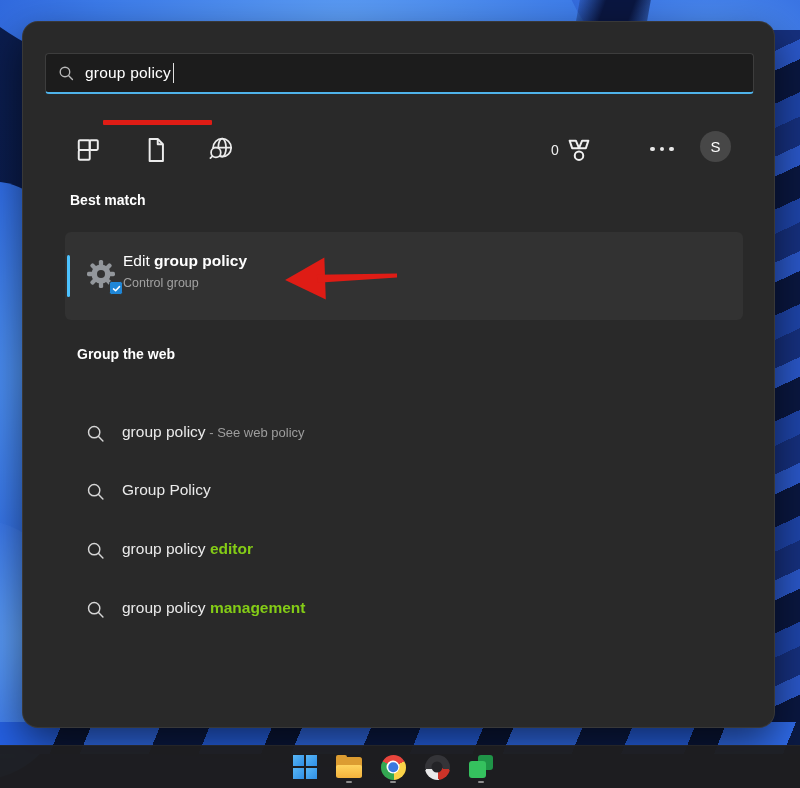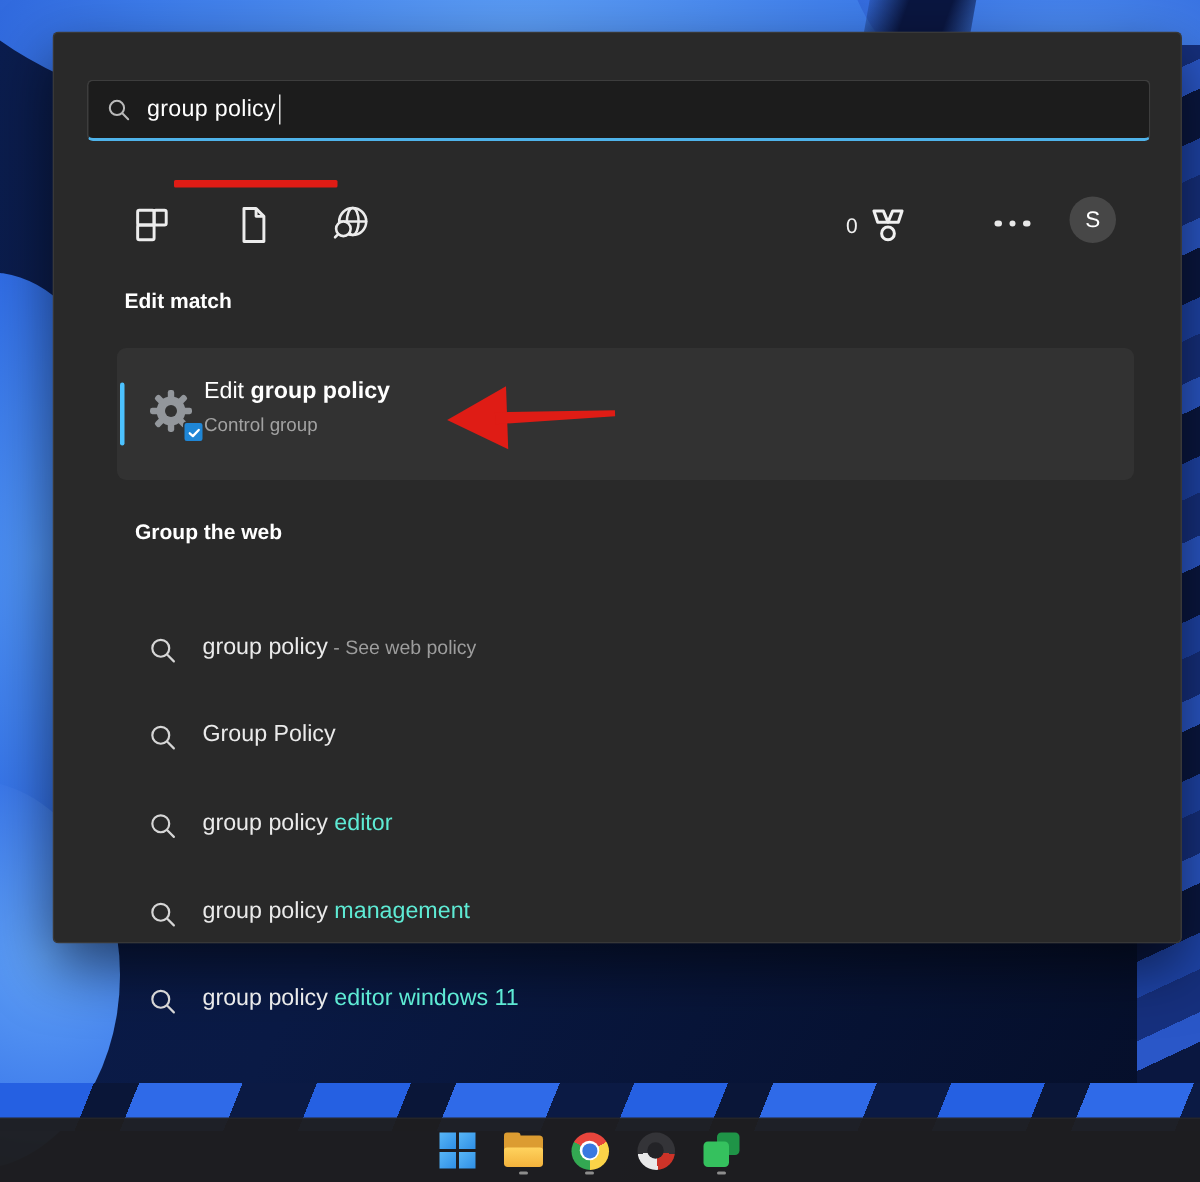--- a/index.html
+++ b/index.html
@@ -23,22 +23,22 @@
     background:radial-gradient(ellipse at 70% 40%, #4f93f4 0%, #2e6ae4 55%, #1f4fc4 85%, rgba(16,40,120,0) 100%);
     transform:rotate(8deg); }
   .petal-left2 { left:-120px; top:520px; width:200px; height:260px; border-radius:50%;
     background:radial-gradient(ellipse at 75% 45%, #5fa0f6 0%, #3a77ea 60%, rgba(20,50,150,0) 95%); }
   .ribbon-right { left:758px; top:30px; width:42px; height:720px;
     background:repeating-linear-gradient(155deg, #16307e 0 26px, #2a57c8 26px 44px, #0a1740 44px 74px, #1e44a8 74px 96px); }
   .ribbon-bottom { left:0; top:722px; width:800px; height:32px;
     background:repeating-linear-gradient(112deg, #2560e2 0 58px, #0a1638 58px 86px, #2f6ae8 86px 150px, #0b1a44 150px 196px); }
 
   
-  .panel { position:absolute; left:35px; top:21px; width:753px; height:608px;
-    background:#292929; border:1px solid rgba(255,255,255,0.07); border-radius:4px;
+  .panel { position:absolute; left:22px; top:21px; width:753px; height:707px;
+    background:#292929; border:1px solid rgba(255,255,255,0.07); border-radius:16px;
     box-shadow:0 16px 40px rgba(0,0,0,0.55); }
 
   
   .search-box { position:absolute; left:22px; top:31px; width:709px; height:41px;
     background:#1c1c1c; border:1px solid #3d3d3d; border-bottom:2px solid #4fb3ea;
     border-radius:4px; display:flex; align-items:center; padding:0 12px; }
   .search-box .mag { width:17px; height:17px; margin-right:10px; flex:0 0 auto; color:#b9b9b9; }
   .search-text { color:#ffffff; font-size:15.5px; letter-spacing:0.2px; }
   .caret { display:inline-block; width:1.5px; height:20px; background:#e0e0e0;
     vertical-align:middle; margin-left:2px; animation:blink 1.1s steps(2) infinite; }
@@ -76,21 +76,21 @@
   .badge svg { width:9px; height:9px; }
   .bm-title { position:absolute; left:58px; top:20px; font-size:15.5px; color:#ffffff; }
   .bm-title .b { font-weight:700; }
   .bm-sub { position:absolute; left:58px; top:44px; font-size:12.5px; color:#a2a2a2; }
   .annot-arrow { position:absolute; left:218px; top:19px; width:116px; height:50px; }
 
   
   .web-row { position:absolute; left:0; width:753px; height:40px; cursor:pointer; }
   .web-row .mag2 { position:absolute; left:63px; top:10px; width:20px; height:20px; color:#d6d6d6; }
   .web-row .txt { position:absolute; left:99px; top:9px; font-size:15.5px; color:#eaeaea; white-space:pre; }
-  .web-row .txt .b { font-weight:400; color:#5eead4; }
+  .web-row .txt .b { font-weight:700; color:#84cc16; }
   .web-row .txt .sfx { font-size:13px; color:#9d9d9d; }
   .r0 { top:392px; } .r1 { top:450px; } .r2 { top:509px; } .r3 { top:568px; } .r4 { top:626px; }
 
   
   .taskbar { position:absolute; left:0; top:745px; width:800px; height:43px;
     background:rgba(30,30,32,0.97); border-top:1px solid rgba(255,255,255,0.04);
     display:flex; align-items:center; justify-content:center; }
   .tb-group { display:flex; gap:17px; transform:translateX(-7px); }
   .tb-item { position:relative; width:27px; height:34px; display:flex; align-items:center; justify-content:center; cursor:pointer; }
   .run-dot { position:absolute; bottom:1px; left:50%; transform:translateX(-50%);
@@ -182,21 +182,21 @@
         <i></i>
           <i></i>
           <i></i>
       </div>
 
       <div class="avatar">
         <span>S</span>
       </div>
     </div>
 
-    <div class="sec-header h-best">Edit match</div>
+    <div class="sec-header h-best">Best match</div>
 
     <div class="best-card">
       <div class="sel-bar" style="background:#4cc2ff;"></div>
       <div class="gear-wrap">
         <svg viewBox="0 0 24 24">
           <g fill="#93979c">
             <rect x="10.4" y="1.5" width="3.2" height="5" rx="1.2"></rect>
             <rect x="10.4" y="1.5" width="3.2" height="5" rx="1.2" transform="rotate(45 12 12)"></rect>
             <rect x="10.4" y="1.5" width="3.2" height="5" rx="1.2" transform="rotate(90 12 12)"></rect>
             <rect x="10.4" y="1.5" width="3.2" height="5" rx="1.2" transform="rotate(135 12 12)"></rect>
@@ -251,27 +251,20 @@
     </div>
 
     <div class="web-row r3">
       <svg class="mag2" viewBox="0 0 22 22" fill="none" stroke="currentColor" stroke-width="1.6" stroke-linecap="round">
           <circle cx="9" cy="9" r="6.2"></circle>
           <line x1="13.8" y1="13.8" x2="18.6" y2="18.6"></line>
         </svg>
       <span class="txt"><span>group policy </span><span class="b">management</span><span class="sfx"></span></span>
     </div>
 
-    <div class="web-row r4">
-      <svg class="mag2" viewBox="0 0 22 22" fill="none" stroke="currentColor" stroke-width="1.6" stroke-linecap="round">
-          <circle cx="9" cy="9" r="6.2"></circle>
-          <line x1="13.8" y1="13.8" x2="18.6" y2="18.6"></line>
-        </svg>
-      <span class="txt"><span>group policy </span><span class="b">editor windows 11</span><span class="sfx"></span></span>
-    </div>
   </div>
 
   <div class="taskbar">
     <div class="tb-group">
       <div class="tb-item">
         <div class="win-logo">
             <i></i>
             <i></i>
             <i></i>
             <i></i>

